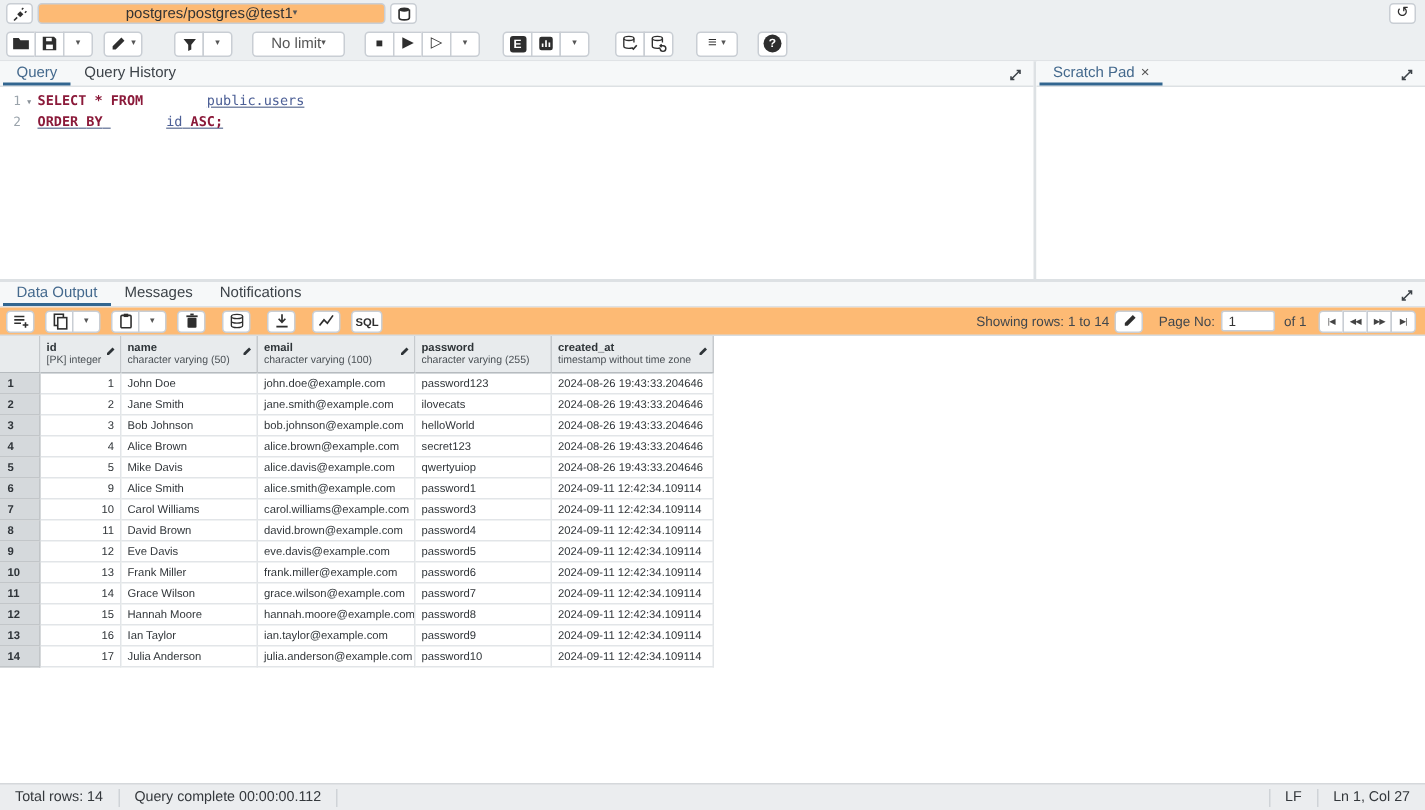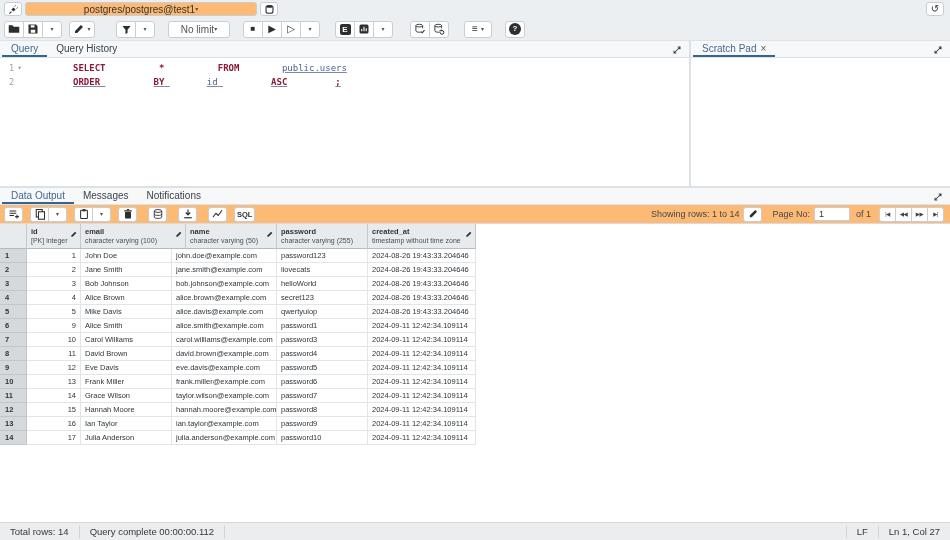--- a/index.html
+++ b/index.html
@@ -36,21 +36,21 @@
   .tab .x { font-size:10px; color:#555; }
   .expand-btn { position:absolute; right:6px; top:3px; width:12px; height:12px; cursor:pointer; }
 
   
   .editor { padding-top:3px; font-family:"DejaVu Sans Mono", monospace; font-size:9px; }
   .code-line { display:flex; height:14px; line-height:14px; }
   .ln { width:14px; text-align:right; color:#9aa3ab; font-size:8.5px; }
   .fold { width:11px; text-align:center; color:#8a9299; font-size:7px; }
   .code { white-space:pre; }
   .tk { color:#303539; }
-  .tk.kw { color:#8b1a3a; font-weight:bold;margin-left:48px; }
+  .tk.kw { color:#8b1a3a; font-weight:bold; }
   .tk.id { color:#4c5f96;margin-left:37px; }
   .tk.u { text-decoration:underline; text-decoration-color:#7d8aa8; }
 
   
   .hsplit { position:absolute; left:0; top:186px; width:950px; height:2px; background:#dde1e4; }
   .out-tabs { position:absolute; left:0; top:188px; width:950px; height:17px; }
   .out-toolbar { position:absolute; left:0; top:205px; width:950px; height:19px; background:#fdba74; border-bottom:1px solid #d8dcdf; display:flex; align-items:center; padding:0 4px; }
   .out-toolbar .icon-btn { height:15px; min-width:19px; }
   .sql-btn { font-size:7.5px; font-weight:bold; color:#2e2e2e; letter-spacing:0; }
   .rows-info { font-size:9px; color:#41474d; margin-right:4px; }
@@ -406,42 +406,42 @@
           <div>
             <div class="h-name">id</div>
             <div class="h-type">[PK] integer</div>
           </div>
           <span class="h-pencil">
             <svg width="7" height="7" viewBox="0 0 16 16">
               <path d="M11.5 1.5l3 3L6 13H3v-3z" fill="#2e3438"></path>
             </svg>
           </span>
         </div>
+        <div class="h-cell" style="width: 91px;">
+          <div>
+            <div class="h-name">name</div>
+            <div class="h-type">character varying (50)</div>
+          </div>
+          <span class="h-pencil">
+            <svg width="7" height="7" viewBox="0 0 16 16">
+              <path d="M11.5 1.5l3 3L6 13H3v-3z" fill="#2e3438"></path>
+            </svg>
+          </span>
+        </div>
         <div class="h-cell" style="width: 105px;">
           <div>
             <div class="h-name">email</div>
             <div class="h-type">character varying (100)</div>
           </div>
           <span class="h-pencil">
             <svg width="7" height="7" viewBox="0 0 16 16">
               <path d="M11.5 1.5l3 3L6 13H3v-3z" fill="#2e3438"></path>
             </svg>
           </span>
         </div>
-        <div class="h-cell" style="width: 91px;">
-          <div>
-            <div class="h-name">name</div>
-            <div class="h-type">character varying (50)</div>
-          </div>
-          <span class="h-pencil">
-            <svg width="7" height="7" viewBox="0 0 16 16">
-              <path d="M11.5 1.5l3 3L6 13H3v-3z" fill="#2e3438"></path>
-            </svg>
-          </span>
-        </div>
         <div class="h-cell" style="width: 91px; flex-direction: column;">
           <div>
             <div class="h-name">password</div>
             <div class="h-type">character varying (255)</div>
           </div>
           <span class="h-pencil">
             <svg width="7" height="7" viewBox="0 0 16 16">
               <path d="M11.5 1.5l3 3L6 13H3v-3z" fill="#2e3438"></path>
             </svg>
           </span>
@@ -536,21 +536,21 @@
           <div class="g-cell num" style="width: 54px;">13</div>
           <div class="g-cell" style="width: 91px;">Frank Miller</div>
           <div class="g-cell" style="width: 105px;">frank.miller@example.com</div>
           <div class="g-cell" style="width: 91px;">password6</div>
           <div class="g-cell" style="width: 108px;">2024-09-11 12:42:34.109114</div>
         </div>
         <div class="g-row">
           <div class="rn">11</div>
           <div class="g-cell num" style="width: 54px;">14</div>
           <div class="g-cell" style="width: 91px;">Grace Wilson</div>
-          <div class="g-cell" style="width: 105px;">taylor.wilson@example.com</div>
+          <div class="g-cell" style="width: 105px;">grace.wilson@example.com</div>
           <div class="g-cell" style="width: 91px;">password7</div>
           <div class="g-cell" style="width: 108px;">2024-09-11 12:42:34.109114</div>
         </div>
         <div class="g-row">
           <div class="rn">12</div>
           <div class="g-cell num" style="width: 54px;">15</div>
           <div class="g-cell" style="width: 91px;">Hannah Moore</div>
           <div class="g-cell" style="width: 105px;">hannah.moore@example.com</div>
           <div class="g-cell" style="width: 91px;">password8</div>
           <div class="g-cell" style="width: 108px;">2024-09-11 12:42:34.109114</div>

